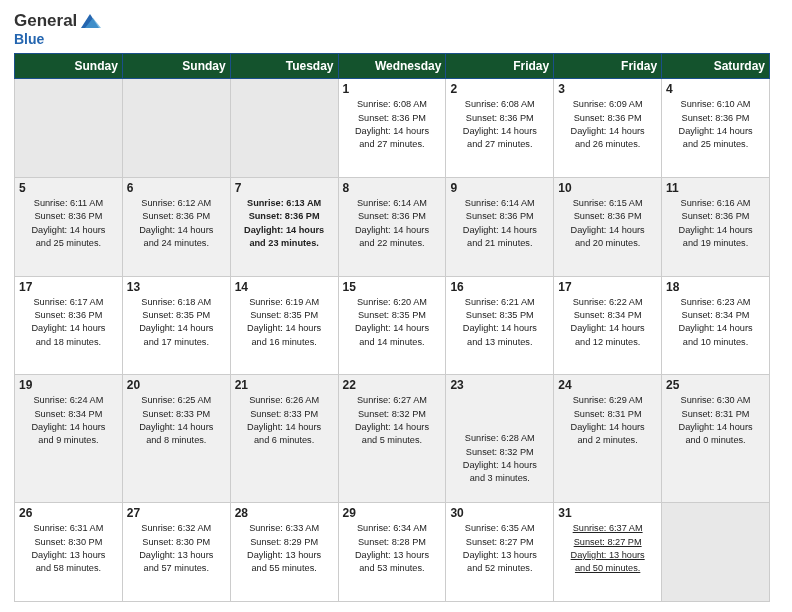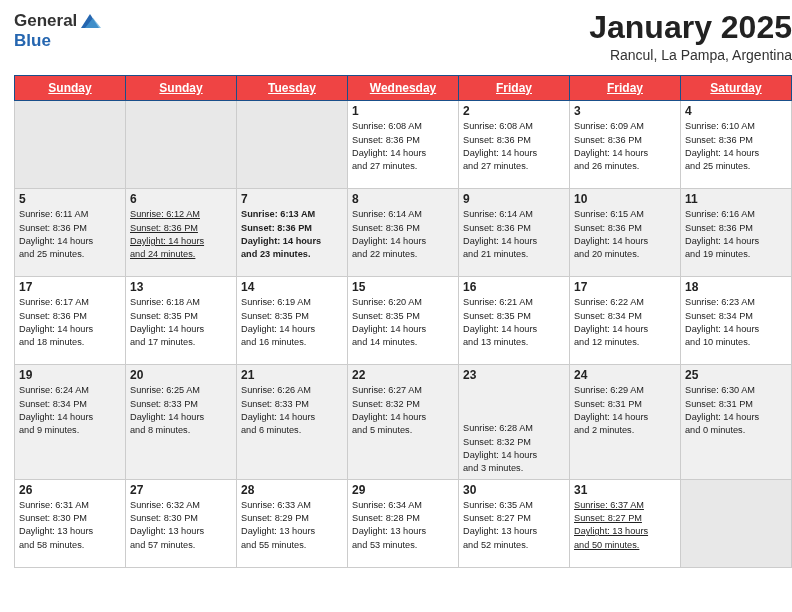--- a/index.html
+++ b/index.html
@@ -5,40 +5,39 @@
     * { box-sizing: border-box; margin: 0; padding: 0; }
     body {
       font-family: Arial, sans-serif;
       background: #fff;
       width: 792px;
       height: 612px;
       overflow: hidden;
     }
     .page {
       width: 792px;
-      height: 472px;
-      padding: 10px 0 10px 14px;
+      height: 612px;
+      padding: 10px 22px 10px 14px;
       display: flex;
       flex-direction: column;
-      gap: 6px;
     }
     .header {
       display: flex;
       justify-content: space-between;
       align-items: flex-start;
       margin-bottom: 6px;
     }
     .logo-text-general {
       font-size: 17px;
       font-weight: bold;
       color: #333;
       line-height: 1.1;
     }
     .logo-text-blue {
-      font-size: 17px;
+      font-size: 14px;
       font-weight: bold;
       color: #2566b0;
       line-height: 1.1;
     }
     .logo-icon {
       width: 22px;
       height: 22px;
       margin-left: 2px;
     }
     .title-block {
@@ -55,28 +54,27 @@
       color: #333;
       margin-top: 2px;
     }
     .calendar-table {
       width: 100%;
       border-collapse: collapse;
       flex: 1;
       table-layout: fixed;
     }
     .calendar-table th {
-      background: #ef4444;
+      background: #14532d;
       color: #fff;
       font-size: 12px;
       font-weight: bold;
       padding: 5px 4px;
-      text-align: center;
+      text-align: right;
       border: 1px solid #1a4f8a;
-      text-decoration: underline;
     }
     .calendar-table td {
       border: 1px solid #ccc;
       vertical-align: top;
       padding: 3px 4px;
       font-size: 9.5px;
       color: #222;
       height: 88px;
       background: #fff;
     }
@@ -87,20 +85,21 @@
       font-size: 12px;
       font-weight: bold;
       color: #222;
       margin-bottom: 2px;
       display: block;
     }
     .day-info {
       font-size: 9.2px;
       color: #222;
       line-height: 1.45;
+      text-align: center;
     }
     .empty-cell {
       background: #e8e8e8 !important;
     }
     .logo-wrapper {
       display: flex;
       flex-direction: column;
       align-items: flex-start;
     }
     .logo-row {
@@ -115,24 +114,20 @@
   <div class="header">
     <div class="logo-wrapper">
       <div class="logo-row">
         <span class="logo-text-general">General</span>
         <svg class="logo-icon" viewBox="0 0 22 22" xmlns="http://www.w3.org/2000/svg">
           <polygon points="2,18 11,4 20,18" fill="#2566b0"></polygon>
           <polygon points="6,18 14,8 22,18" fill="#4a9fd4" opacity="0.7"></polygon>
         </svg>
       </div>
       <span class="logo-text-blue">Blue</span>
-    </div>
-    <div class="title-block">
-      <div class="calendar-title">January 2025</div>
-      <div class="calendar-subtitle">Rancul, La Pampa, Argentina</div>
     </div>
   </div>
 
   <table class="calendar-table">
     <thead>
       <tr>
         <th>Sunday</th>
         <th>Sunday</th>
         <th>Tuesday</th>
         <th>Wednesday</th>
@@ -178,21 +173,21 @@
         <tr>
           <td>
             <span class="day-number">5</span>
             <div class="day-info" style="white-space: pre-line;">Sunrise: 6:11 AM
 Sunset: 8:36 PM
 Daylight: 14 hours
 and 25 minutes.</div>
           </td>
           <td>
             <span class="day-number">6</span>
-            <div class="day-info" style="white-space: pre-line; text-decoration: underline;">Sunrise: 6:12 AM
+            <div class="day-info" style="white-space: pre-line;">Sunrise: 6:12 AM
 Sunset: 8:36 PM
 Daylight: 14 hours
 and 24 minutes.</div>
           </td>
           <td>
             <span class="day-number">7</span>
             <div class="day-info" style="white-space: pre-line; font-weight: bold;">Sunrise: 6:13 AM
 Sunset: 8:36 PM
 Daylight: 14 hours
 and 23 minutes.</div>

